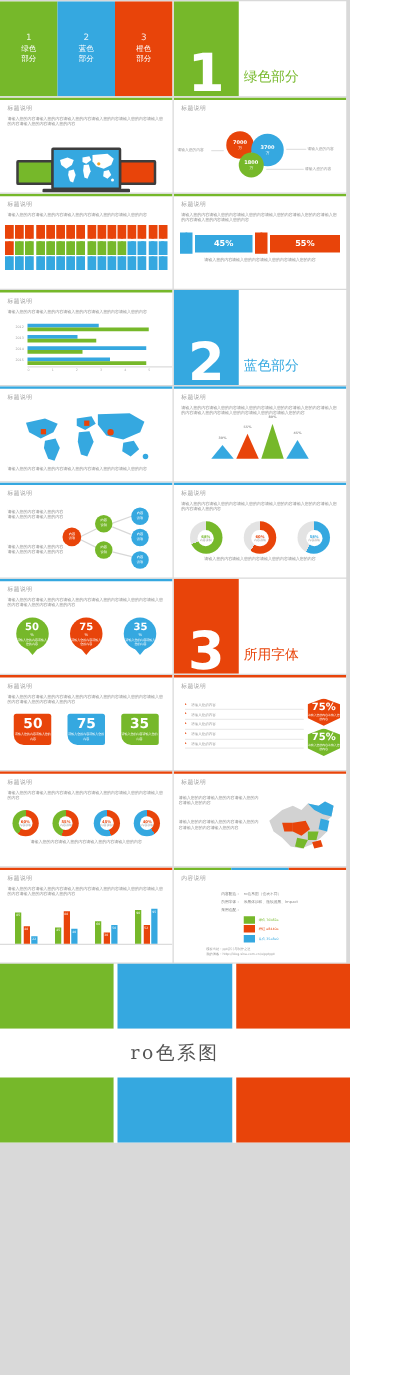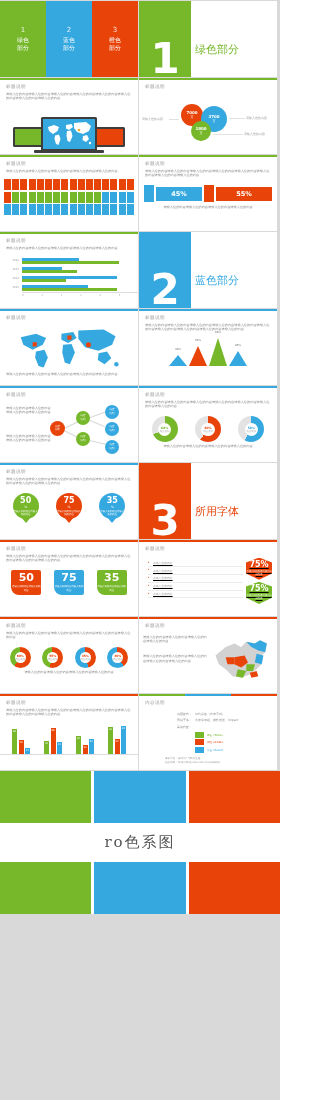--- a/index.html
+++ b/index.html
@@ -33,21 +33,21 @@
   .agenda .col.b { background:#35a8e0; }
   .agenda .col.o { background:#e8440a; }
   .agenda .num { font-size:7px; opacity:.85; margin-bottom:2px; }
   .agenda .t1 { font-size:6px; line-height:1.35; }
   .agenda .t2 { font-size:6px; line-height:1.35; }
 
   
   .sect { display:flex; height:100%; align-items:stretch; }
   .sect .block { width:52px; display:flex; align-items:flex-end; justify-content:center; }
   .sect .block b { font-size:42px; line-height:.86; color:#fff; font-family:"DejaVu Sans","Liberation Sans",sans-serif; }
-  .sect .lbl { flex:1; display:flex; align-items:flex-end; padding:0 0 20px 4px; }
+  .sect .lbl { flex:1; display:flex; align-items:flex-end; padding:0 0 8px 4px; }
   .sect .lbl span { font-size:11px; }
   .sect.g .block { background:#76b82a; } .sect.g .lbl span { color:#76b82a; }
   .sect.b .block { background:#35a8e0; } .sect.b .lbl span { color:#35a8e0; }
   .sect.o .block { background:#e8440a; } .sect.o .lbl span { color:#e8440a; }
 
   
   .topline { height:2px; width:100%; }
   .tl-g { background:#76b82a; } .tl-b { background:#35a8e0; } .tl-o { background:#e8440a; }
   .pad { padding:4px 6px; }
   .htitle { font-size:4.6px; color:#9a9a9a; letter-spacing:.4px; margin-bottom:2.5px; }
@@ -703,21 +703,21 @@
             <div class="cc">请输入您的内容请输入您的内容</div>
           </div>
         </div>
     </div>
 
     <div class="slide">
       <div class="topline tl-o"></div>
       <div class="pad">
         <div class="htitle">标题说明</div>
       </div>
-      <div style="display:flex; gap:3px; padding:0 5px;text-decoration:underline;">
+      <div style="display:flex; gap:3px; padding:0 5px;">
         <ul class="bl" style="flex:1;" id="bullets-host">
             <li>请输入您的内容</li>
             <li>请输入您的内容</li>
             <li>请输入您的内容</li>
             <li>请输入您的内容</li>
             <li>请输入您的内容</li>
           </ul>
         <div style="display:flex; flex-direction:column; gap:2px; align-items:center;" id="hex-host">
             <div class="hex" style="background: rgb(232, 68, 10);">
               <div class="hv">75%</div>

